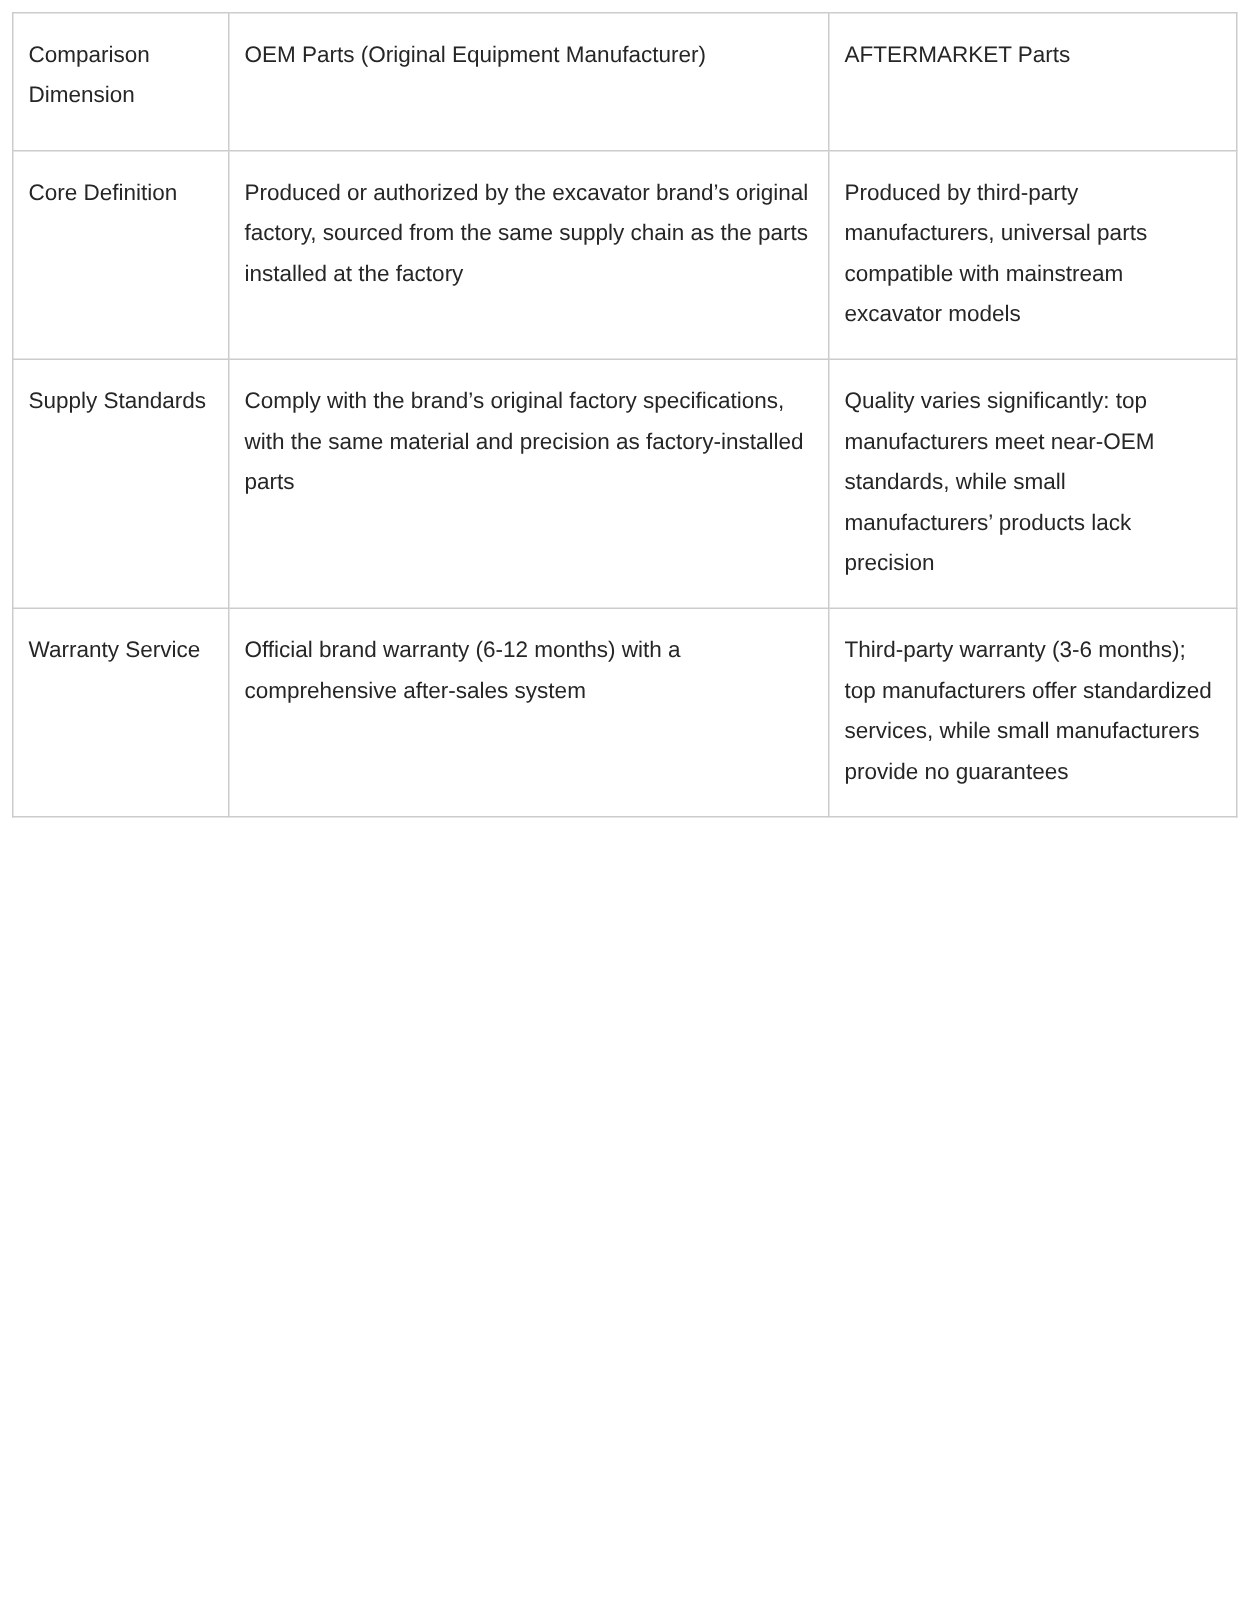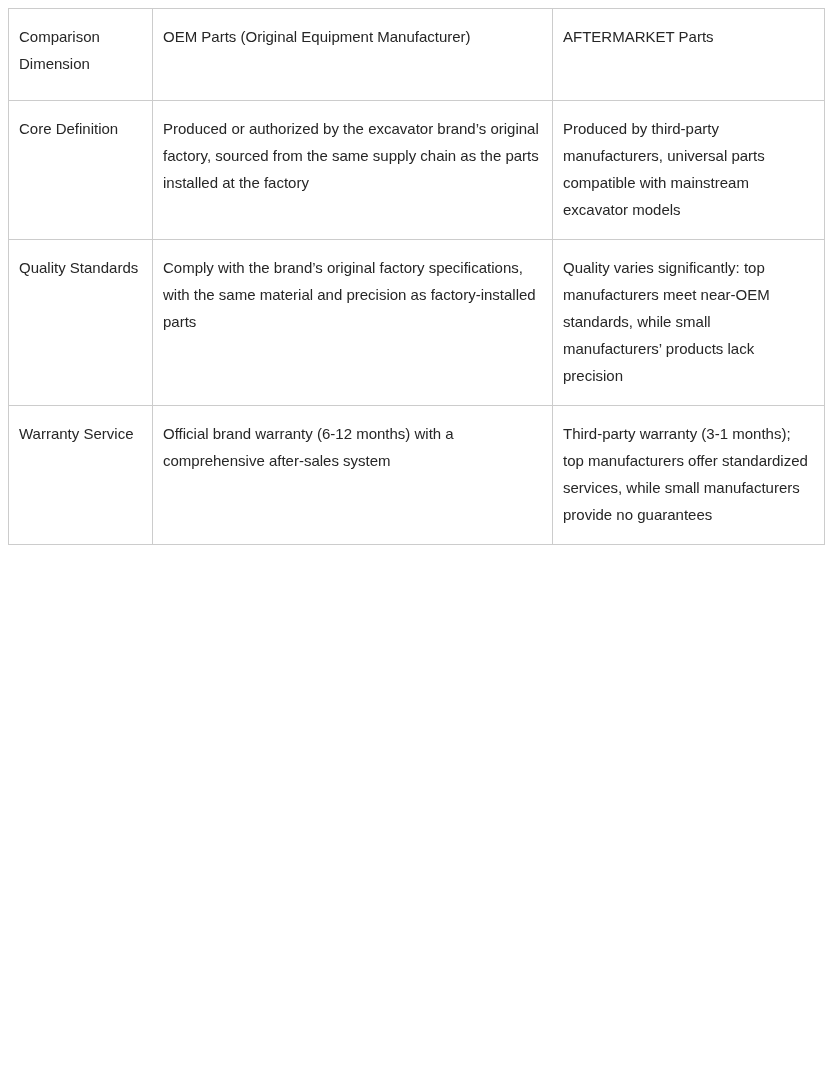--- a/index.html
+++ b/index.html
@@ -60,24 +60,24 @@
         <th>AFTERMARKET Parts</th>
       </tr>
     </thead>
     <tbody>
       <tr>
         <td>Core Definition</td>
         <td>Produced or authorized by the excavator brand’s original factory, sourced from the same supply chain as the parts installed at the factory</td>
         <td>Produced by third-party manufacturers, universal parts compatible with mainstream excavator models</td>
       </tr>
       <tr>
-        <td>Quality Standards</td>
+        <td>Supply Standards</td>
         <td>Comply with the brand’s original factory specifications, with the same material and precision as factory-installed parts</td>
         <td>Quality varies significantly: top manufacturers meet near-OEM standards, while small manufacturers’ products lack precision</td>
       </tr>
       <tr>
         <td>Warranty Service</td>
         <td>Official brand warranty (6-12 months) with a comprehensive after-sales system</td>
-        <td>Third-party warranty (3-1 months); top manufacturers offer standardized services, while small manufacturers provide no guarantees</td>
+        <td>Third-party warranty (3-6 months); top manufacturers offer standardized services, while small manufacturers provide no guarantees</td>
       </tr>
     </tbody>
   </table>
 </div>
 
 </body></html>

